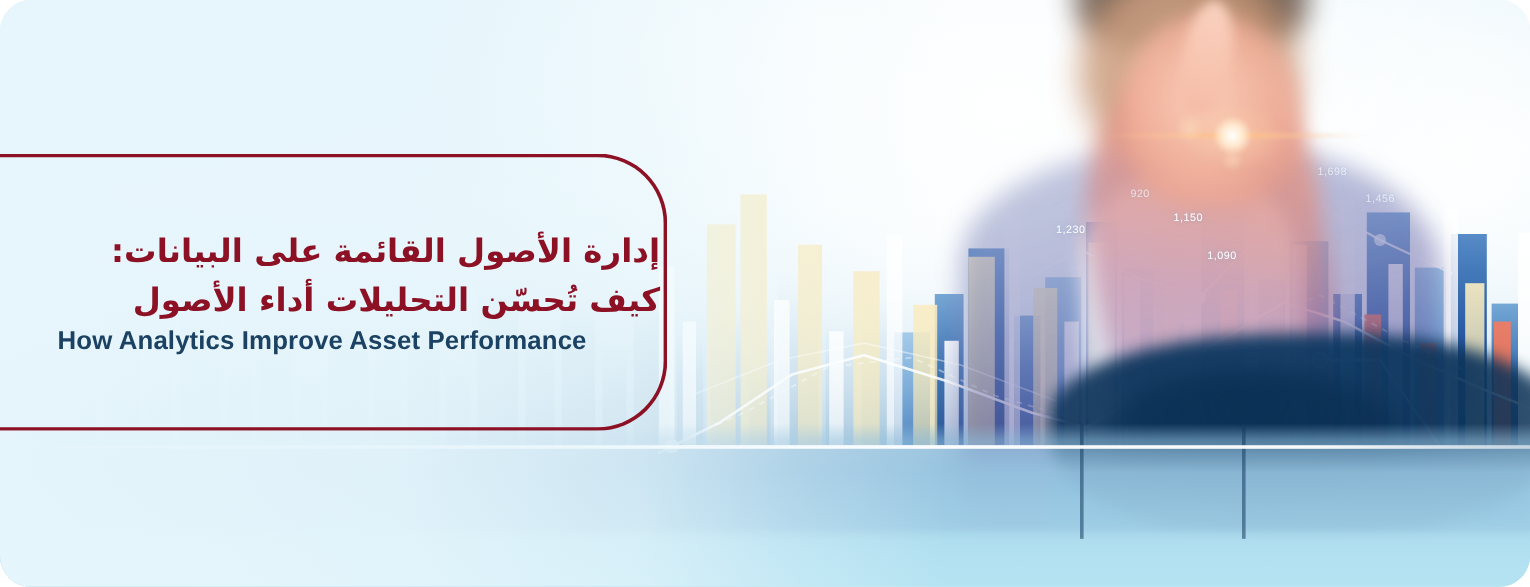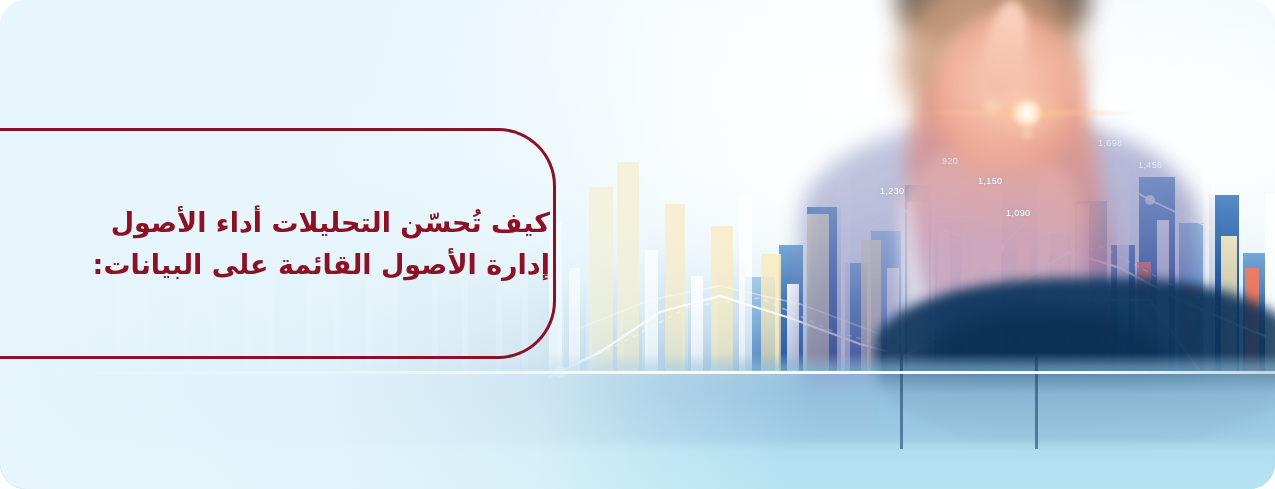--- a/index.html
+++ b/index.html
@@ -352,17 +352,18 @@
   <div class="sea"></div>
   <div class="sea-light"></div>
   <div class="pole" style="left:900px;  height:96px;"></div>
   <div class="pole" style="left:1035px; height:96px;"></div>
   <div class="rail"></div>
 
   <div class="layer bg-leftwash"></div>
 
   <div class="card"></div>
   <div class="card-inner">
+    <div class="ar">إدارة الأصول القائمة على البيانات:</div>
     <div class="ar">كيف تُحسّن التحليلات أداء الأصول</div>
-    <div class="ar">إدارة الأصول القائمة على البيانات:</div>
+    <div class="en2">How Analytics Improve Asset Performance</div>
   </div>
 
 </div>
 
 </body></html>

